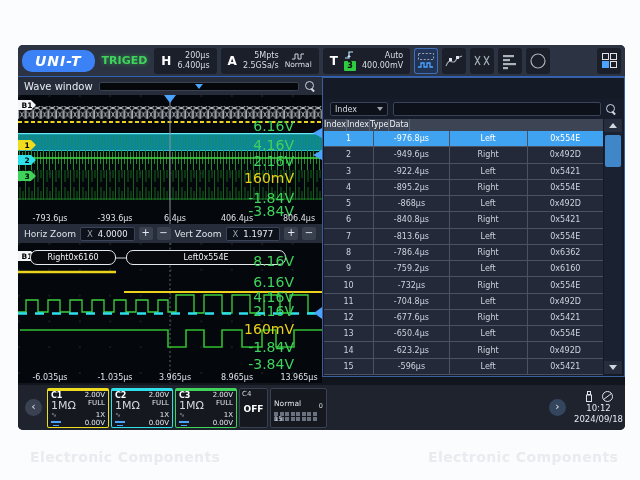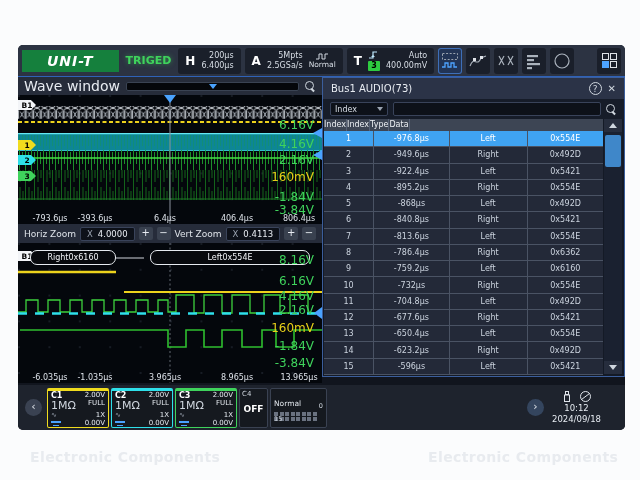--- a/index.html
+++ b/index.html
@@ -6,80 +6,80 @@
 html,body{width:640px;height:480px}
 body{background:#fbfcfd;font-family:"DejaVu Sans",sans-serif;position:relative;overflow:hidden}
 .watermark{position:absolute;top:449px;font-size:14px;font-weight:bold;color:#e8ebef;letter-spacing:.4px}
 .wm-left{left:30px}.wm-right{left:428px}
 
 
 .screen{position:absolute;left:18px;top:45px;width:607px;height:385px;background:#11151e;border-radius:5px;overflow:hidden}
 
 
 .toolbar{position:absolute;left:0;top:0;width:607px;height:32px;background:#2c3342;border-bottom:1px solid #2f62b8;display:flex;align-items:center;gap:4px;padding:0 4px}
-.tb-logo{background:#15803d;color:#fff;font-weight:bold;font-style:italic;font-size:14px;padding:3px 25px;border-radius:0;letter-spacing:1px}
+.tb-logo{background:#3b82f6;color:#fff;font-weight:bold;font-style:italic;font-size:14px;padding:3px 13px;border-radius:10px;letter-spacing:1px}
 .tb-trig{color:#3fd35c;font-weight:bold;font-size:11px;padding:0 3px;text-shadow:0 0 5px rgba(63,211,92,.55)}
 .tb-group{background:#1a1f2a;border-radius:3px;height:26px;display:flex;align-items:center;gap:6px;padding:0 7px}
 .tb-key{color:#fff;font-weight:bold;font-size:12px}
 .tb-stack{display:flex;flex-direction:column;align-items:flex-end;line-height:1.2}
 .tb-stack span{color:#d8dee6;font-size:8px;white-space:nowrap}
 .tb-mini{display:flex;flex-direction:column;align-items:center;line-height:1.1}
 .tb-mini span{color:#d8dee6;font-size:7.5px}
 .tb-tcol{display:flex;flex-direction:column;align-items:center;gap:1px}
 .tb-t3{background:#2ecc40;color:#000;font-size:8px;font-weight:bold;padding:0 3px;border-radius:1px;line-height:10px}
 .tb-btn{width:24px;height:26px;background:#1a1f2a;border-radius:3px;display:flex;align-items:center;justify-content:center;flex:0 0 auto}
 .tb-btn.active{background:#223455;box-shadow:inset 0 0 0 1px #3e6fb8}
 .tb-spacer{flex:1}
 
 
 .ww-header{position:absolute;left:0;top:32px;width:304px;height:18px;background:#262c3a;display:flex;align-items:center;padding:0 6px;gap:6px}
-.ww-title{color:#e8ecf2;font-size:14px;white-space:nowrap}
+.ww-title{color:#e8ecf2;font-size:10px;white-space:nowrap}
 .ww-nav{position:relative;flex:1;height:9px;background:#05070b;border:1px solid #3a4353;border-radius:2px}
 .ww-nav .navmark{position:absolute;left:48%;top:1px;width:0;height:0;border-left:4px solid transparent;border-right:4px solid transparent;border-top:5px solid #4aa3ff}
 .mag{position:relative;width:11px;height:11px;flex:0 0 auto}
 .mag::before{content:"";position:absolute;left:0;top:0;width:7px;height:7px;border:1.4px solid #cfd6de;border-radius:50%}
 .mag::after{content:"";position:absolute;left:7px;top:7px;width:4px;height:1.6px;background:#cfd6de;transform:rotate(45deg);transform-origin:0 0}
 
 .main-plot{position:absolute;left:0;top:50px;width:304px;height:129px;background:#04070c}
 .zoom-plot{position:absolute;left:0;top:198px;width:304px;height:140px;background:#04070c}
 .plot svg{position:absolute;left:0;top:0}
 
 .marker{position:absolute;left:0;width:18px;height:10px;font-size:7.5px;font-weight:bold;color:#000;display:flex;align-items:center;justify-content:center;clip-path:polygon(0 0,72% 0,100% 50%,72% 100%,0 100%);background:var(--ch,#fff)}
 .main-markers .marker:nth-child(1){top:5px}
 .main-markers .marker:nth-child(2){top:45px}
 .main-markers .marker:nth-child(3){top:60px}
 .main-markers .marker:nth-child(4){top:76px}
 .zoom-markers .marker:nth-child(1){top:8px}
 
-.vlabel{position:absolute;right:8px;font-size:12px;color:#3fd35c;white-space:nowrap}
+.vlabel{position:absolute;right:28px;font-size:14px;color:#3fd35c;white-space:nowrap}
 .vlabel.accent{color:#e8d019;}
 .main-vlabels .vlabel:nth-child(1){top:23px}
 .main-vlabels .vlabel:nth-child(2){top:42px}
 .main-vlabels .vlabel:nth-child(3){top:58px}
 .main-vlabels .vlabel:nth-child(4){top:75px}
 .main-vlabels .vlabel:nth-child(5){top:95px}
 .main-vlabels .vlabel:nth-child(6){top:108px}
 .zoom-vlabels .vlabel:nth-child(1){top:10px}
 .zoom-vlabels .vlabel:nth-child(2){top:31px}
 .zoom-vlabels .vlabel:nth-child(3){top:46px}
 .zoom-vlabels .vlabel:nth-child(4){top:60px}
 .zoom-vlabels .vlabel:nth-child(5){top:78px}
 .zoom-vlabels .vlabel:nth-child(6){top:96px}
 .zoom-vlabels .vlabel:nth-child(7){top:113px}
 
 .tlabel{position:absolute;bottom:1px;width:60px;text-align:center;font-size:8px;color:#dde2e9;white-space:nowrap}
 .tlabels .tlabel:nth-child(1){left:2px}
-.tlabels .tlabel:nth-child(2){left:47px}
-.tlabels .tlabel:nth-child(3){left:117px}
+.tlabels .tlabel:nth-child(2){left:67px}
+.tlabels .tlabel:nth-child(3){left:127px}
 .tlabels .tlabel:nth-child(4){left:189px}
 .tlabels .tlabel:nth-child(5){left:251px}
 
 .bus-bubble{position:absolute;top:7px;height:15px;background:#07090d;border:1px solid #e6eaef;border-radius:7px;color:#f2f4f7;font-size:8px;display:flex;align-items:center;justify-content:center;white-space:nowrap}
 .bb1{left:12px;width:86px}
-.bb2{left:132px;width:160px}
+.bb2{left:108px;width:160px}
 
 
 .zoom-bar{position:absolute;left:0;top:179px;width:304px;height:19px;background:#262c3a;display:flex;align-items:center;gap:4px;padding:0 6px}
 .zb-label{color:#dfe4ea;font-size:9px;white-space:nowrap}
 .zb-field{background:#0d1119;border:1px solid #39435a;border-radius:2px;color:#e8ecf2;font-size:8.5px;display:flex;gap:5px;align-items:center;padding:1px 6px}
 .zb-field .x{color:#9aa3b0}
 .zb-btn{width:14px;height:13px;background:#39414f;border-radius:2px;color:#e8ecf2;font-size:10px;line-height:11px;text-align:center}
 
 
 .bus-panel{position:absolute;left:304px;top:32px;width:303px;height:300px;background:#141a26;border:1px solid #3b5e9c}
@@ -122,21 +122,21 @@
 .icn-ground::after{content:"";position:absolute;left:2px;top:4.5px;width:6px;height:1.5px;background:#4aa3ff}
 .c4box{width:29px;height:40px;background:#15191f;border:1px solid #3a4252;border-radius:2px;margin-left:2px;padding:1px 2px;display:flex;flex-direction:column}
 .c4box .nm{font-size:7px;color:#cfd6de}
 .c4box .off{font-size:9px;font-weight:bold;color:#fff;text-align:center;margin-top:6px}
 .dgbox{width:57px;height:40px;background:#15191f;border:1px solid #3a4252;border-radius:2px;margin-left:2px;padding:2px 3px;position:relative}
 .dgbox .nm{font-size:7.5px;color:#dfe4ea}
 .dg-grid{display:grid;grid-template-columns:repeat(8,4px);grid-auto-rows:4px;gap:1.5px;margin-top:2px}
 .dg-grid i{background:#6a7280;display:block}
 .dg-first{position:absolute;right:3px;top:13px;font-size:6.5px;color:#cfd6de}
 .dg-last{position:absolute;left:3px;bottom:4px;font-size:6.5px;color:#cfd6de}
-.status{display:flex;flex-direction:column;align-items:center;margin-right:24px;line-height:1.25}
+.status{display:flex;flex-direction:column;align-items:center;margin-right:2px;line-height:1.25}
 .status .icons{display:flex;gap:6px}
 .status .t{font-size:8.5px;color:#e6ebf1}
 svg{display:block}
 </style>
 </head>
 <body>
 
 <div class="watermark wm-left">Electronic Components</div>
 <div class="watermark wm-right">Electronic Components</div>
 
@@ -293,21 +293,21 @@
     <span class="zb-label">Horiz Zoom</span>
     <span class="zb-field">
       <span class="x">X</span>
       <span>4.0000</span>
     </span>
     <span class="zb-btn">+</span>
     <span class="zb-btn">−</span>
     <span class="zb-label">Vert Zoom</span>
     <span class="zb-field">
       <span class="x">X</span>
-      <span>0.4113</span>
+      <span>1.1977</span>
     </span>
     <span class="zb-btn">+</span>
     <span class="zb-btn">−</span>
   </div>
 
   <div class="zoom-plot plot">
     <svg width="304" height="140" viewBox="0 0 304 140">
       <rect width="304" height="140" fill="#04070c"></rect>
       <rect width="304" height="140" fill="url(#gdot)"></rect>
       <line x1="152" y1="0" x2="152" y2="140" stroke="#7c848e" stroke-width="0.8" stroke-dasharray="2 2.5"></line>
@@ -339,25 +339,20 @@
 
     <span class="tlabel">-6.035µs</span>
         <span class="tlabel">-1.035µs</span>
         <span class="tlabel">3.965µs</span>
         <span class="tlabel">8.965µs</span>
         <span class="tlabel">13.965µs</span>
       </div>
   </div>
 
   <div class="bus-panel">
-    <div class="bp-header">
-      <span class="bp-title">Bus1 AUDIO(73)</span>
-      <span class="bp-help">?</span>
-      <span class="bp-close">✕</span>
-    </div>
     <div class="bp-search">
       <span class="bp-select">
         <span>Index</span>
         <span class="caret"></span>
       </span>
       <input class="bp-input" readonly="" style="">
       <span class="mag"></span>
     </div>
     <div class="tbl-head">
 

